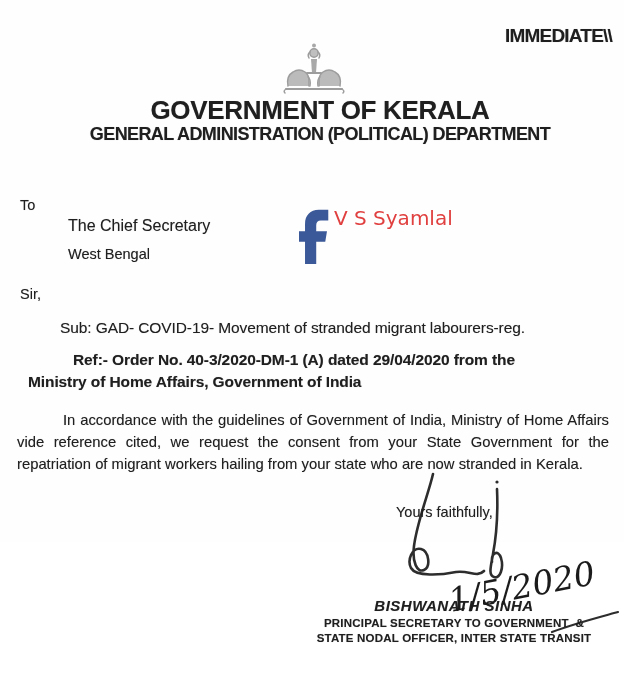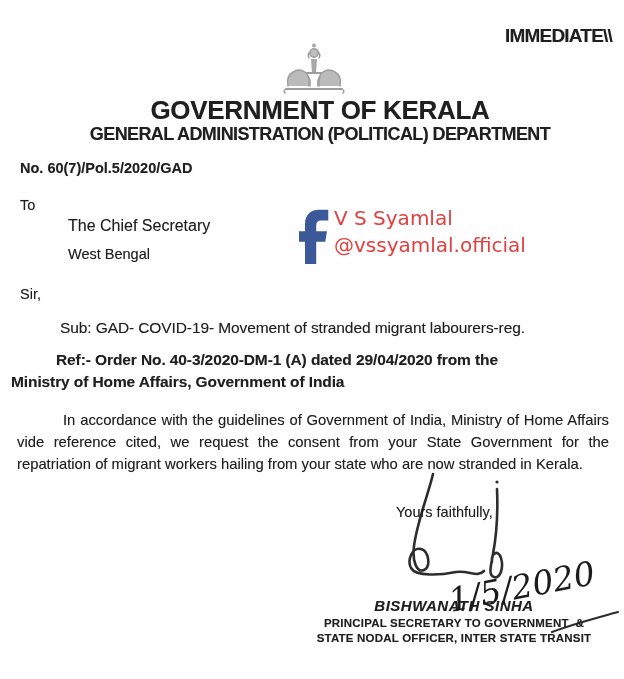--- a/index.html
+++ b/index.html
@@ -42,21 +42,21 @@
 
   .wm { left: 299px; top: 204px; width: 245px; height: 64px; }
   .wm-icon { position: absolute; left: 0; top: 4px; width: 31px; height: 57px; }
   .wm-name   { position: absolute; left: 35px; top: 2px;  font-size: 20px; color: #e0403f; font-family: "DejaVu Sans", sans-serif; }
   .wm-handle { position: absolute; left: 35px; top: 29px; font-size: 20px; color: #e0403f; font-family: "DejaVu Sans", sans-serif; }
 
   .salutation { left: 20px; top: 286px; font-size: 14.5px; }
 
   .subject { left: 60px; top: 319px; font-weight: normal; font-size: 15.5px; letter-spacing: -0.1px; }
 
-  .refblock { left: 11px; top: 349px; width: 594px; font-weight: bold; font-size: 15.5px; line-height: 22px; letter-spacing: -0.1px; }
+  .refblock { left: 28px; top: 349px; width: 594px; font-weight: bold; font-size: 15.5px; line-height: 22px; letter-spacing: -0.1px; }
   .refblock .l1 { padding-left: 45px; }
 
   .body-par {
     left: 17px; top: 409px; width: 592px;
     font-size: 14.8px; line-height: 22px;
     text-align: justify; text-indent: 46px;
   }
 
   .valediction { left: 396px; top: 504px; font-size: 14.5px; }
 
@@ -85,32 +85,30 @@
       <path d="M7 44 q-2 -10 5 -14 q6 -4 12 0 q4 3 4 8 l0 6" fill="#b0b0b0"></path>
       <path d="M27 35 q3 2 2 9"></path>
       <path d="M59 44 q2 -10 -5 -14 q-6 -4 -12 0 q-4 3 -4 8 l0 6" fill="#b0b0b0"></path>
       <path d="M39 35 q-3 2 -2 9"></path>
     </g>
   </svg>
 
   <div class="abs doc title">GOVERNMENT OF KERALA</div>
   <div class="abs doc subtitle">GENERAL ADMINISTRATION (POLITICAL) DEPARTMENT</div>
 
-  <div class="abs doc refno">No. 60(7)/Pol.5/2020/GAD</div>
 
   <div class="abs doc to">To</div>
   <div class="abs doc addr1">The Chief Secretary</div>
   <div class="abs doc addr2">West Bengal</div>
 
   <div class="abs wm">
     <svg class="wm-icon" viewBox="0 0 36 64">
       <path d="M34 1 H23 C13 1 7 7.5 7 17.5 V26 H0 V38 H7 V64 H20 V38 H30.5 L32.5 26 H20 V19 C20 15.5 21.8 13.5 25.5 13.5 H34 Z" fill="#3b5998"></path>
     </svg>
     <div class="wm-name">V S Syamlal</div>
-    <div class="wm-handle">@vssyamlal.official</div>
   </div>
 
   <div class="abs doc salutation">Sir,</div>
 
   <div class="abs doc subject">Sub: GAD- COVID-19- Movement of stranded migrant labourers-reg.</div>
 
   <div class="abs doc refblock">
     <div class="l1">Ref:- Order No. 40-3/2020-DM-1 (A) dated 29/04/2020 from the</div>
     <div class="l2">Ministry of Home Affairs, Government of India</div>
   </div>

